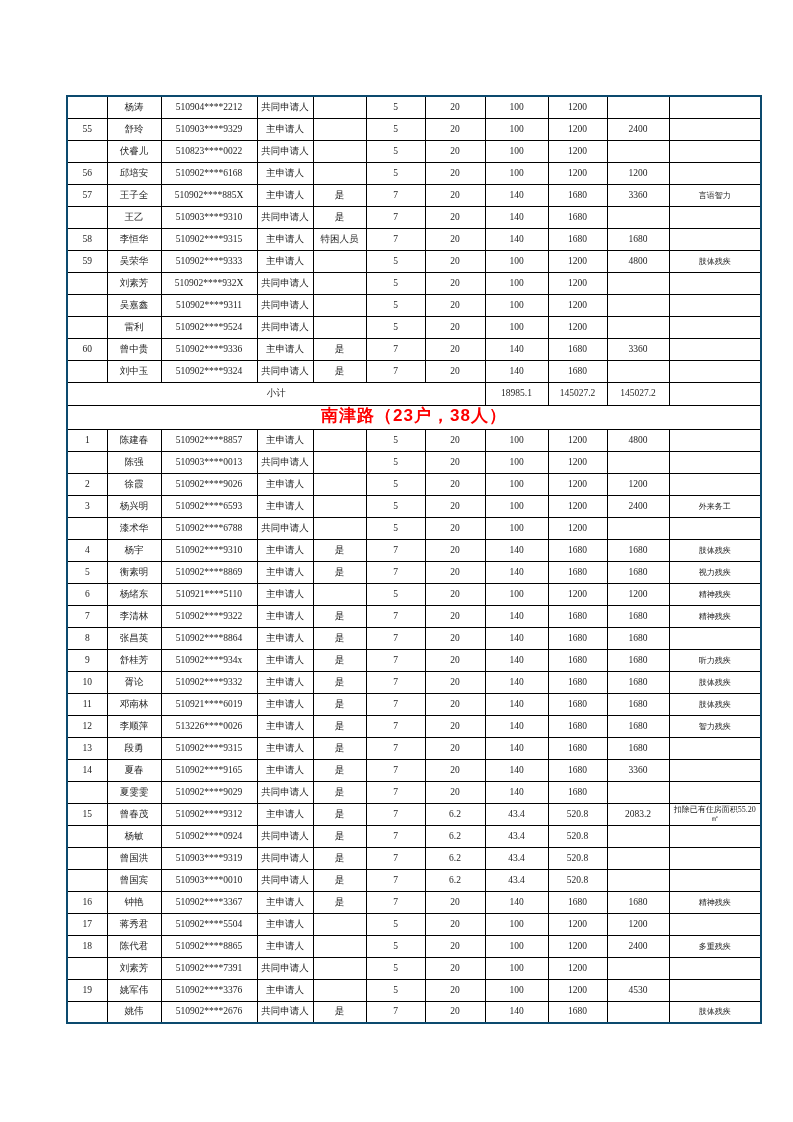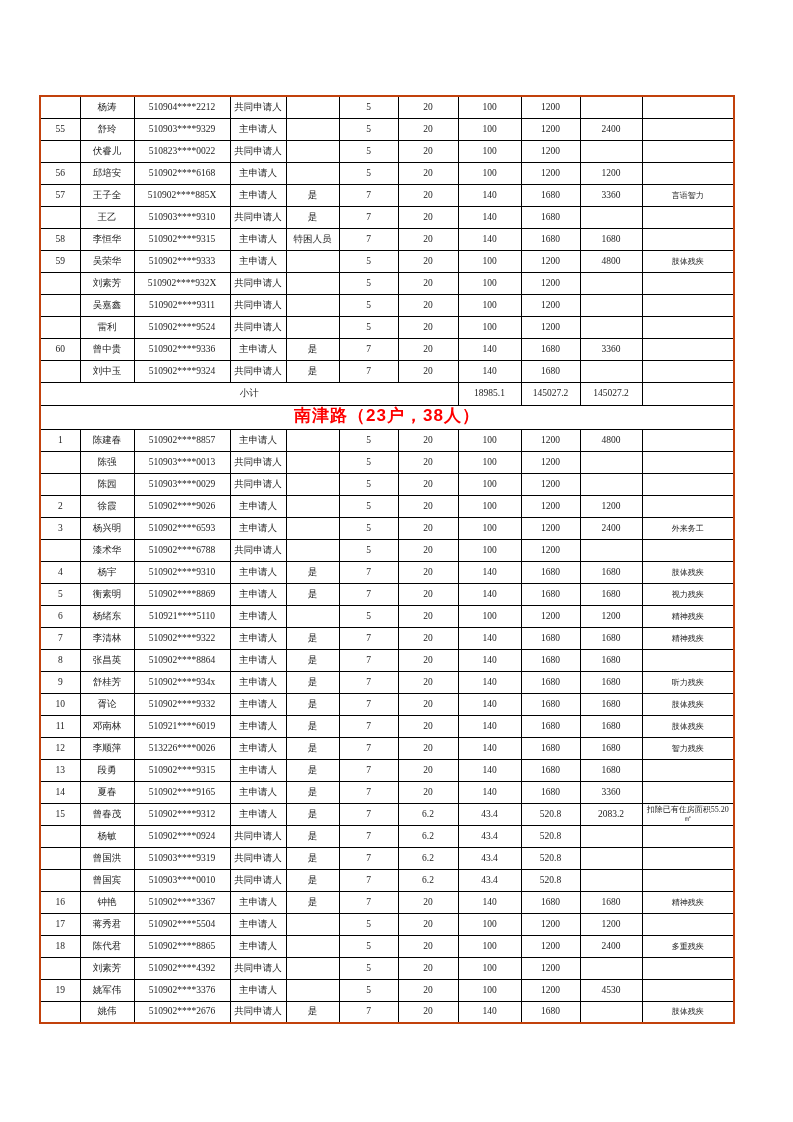--- a/index.html
+++ b/index.html
@@ -6,23 +6,23 @@
   html,body { background:#ffffff; }
   body {
     width:793px; height:1122px;
     font-family:"Liberation Serif","DejaVu Serif",serif;
   }
   .page {
     position:relative; width:793px; height:1122px;
     background:#ffffff; overflow:hidden;
   }
   table.applicants {
-    position:absolute; left:39px; top:95px; width:694px;
+    position:absolute; left:66px; top:95px; width:694px;
     border-collapse:collapse; table-layout:fixed;
-    border:2px solid #c2410c;
+    border:2px solid #0c4a6e;
   }
   td {
     border:1px solid #000000;
     text-align:center; vertical-align:middle;
     font-size:9.5px; line-height:11px;
     color:#1c1c1c; height:22px;
     padding:0 1px; overflow:hidden;
     word-break:break-all;
   }
   td.note-cell { font-size:8px; line-height:9px; }
@@ -253,33 +253,20 @@
           <td>共同申请人</td>
           <td></td>
           <td>5</td>
           <td>20</td>
           <td>100</td>
           <td>1200</td>
           <td></td>
           <td class="note-cell"></td>
         </tr>
         <tr>
-          <td></td>
-          <td>陈园</td>
-          <td>510903****0029</td>
-          <td>共同申请人</td>
-          <td></td>
-          <td>5</td>
-          <td>20</td>
-          <td>100</td>
-          <td>1200</td>
-          <td></td>
-          <td class="note-cell"></td>
-        </tr>
-        <tr>
           <td>2</td>
           <td>徐霞</td>
           <td>510902****9026</td>
           <td>主申请人</td>
           <td></td>
           <td>5</td>
           <td>20</td>
           <td>100</td>
           <td>1200</td>
           <td>1200</td>
@@ -445,20 +432,33 @@
           <td>14</td>
           <td>夏春</td>
           <td>510902****9165</td>
           <td>主申请人</td>
           <td>是</td>
           <td>7</td>
           <td>20</td>
           <td>140</td>
           <td>1680</td>
           <td>3360</td>
+          <td class="note-cell"></td>
+        </tr>
+        <tr>
+          <td></td>
+          <td>夏雯雯</td>
+          <td>510902****9029</td>
+          <td>共同申请人</td>
+          <td>是</td>
+          <td>7</td>
+          <td>20</td>
+          <td>140</td>
+          <td>1680</td>
+          <td></td>
           <td class="note-cell"></td>
         </tr>
         <tr>
           <td>15</td>
           <td>曾春茂</td>
           <td>510902****9312</td>
           <td>主申请人</td>
           <td>是</td>
           <td>7</td>
           <td>6.2</td>
@@ -541,21 +541,21 @@
           <td>5</td>
           <td>20</td>
           <td>100</td>
           <td>1200</td>
           <td>2400</td>
           <td class="note-cell">多重残疾</td>
         </tr>
         <tr>
           <td></td>
           <td>刘素芳</td>
-          <td>510902****4392</td>
+          <td>510902****7391</td>
           <td>共同申请人</td>
           <td></td>
           <td>5</td>
           <td>20</td>
           <td>100</td>
           <td>1200</td>
           <td></td>
           <td class="note-cell"></td>
         </tr>
         <tr>

